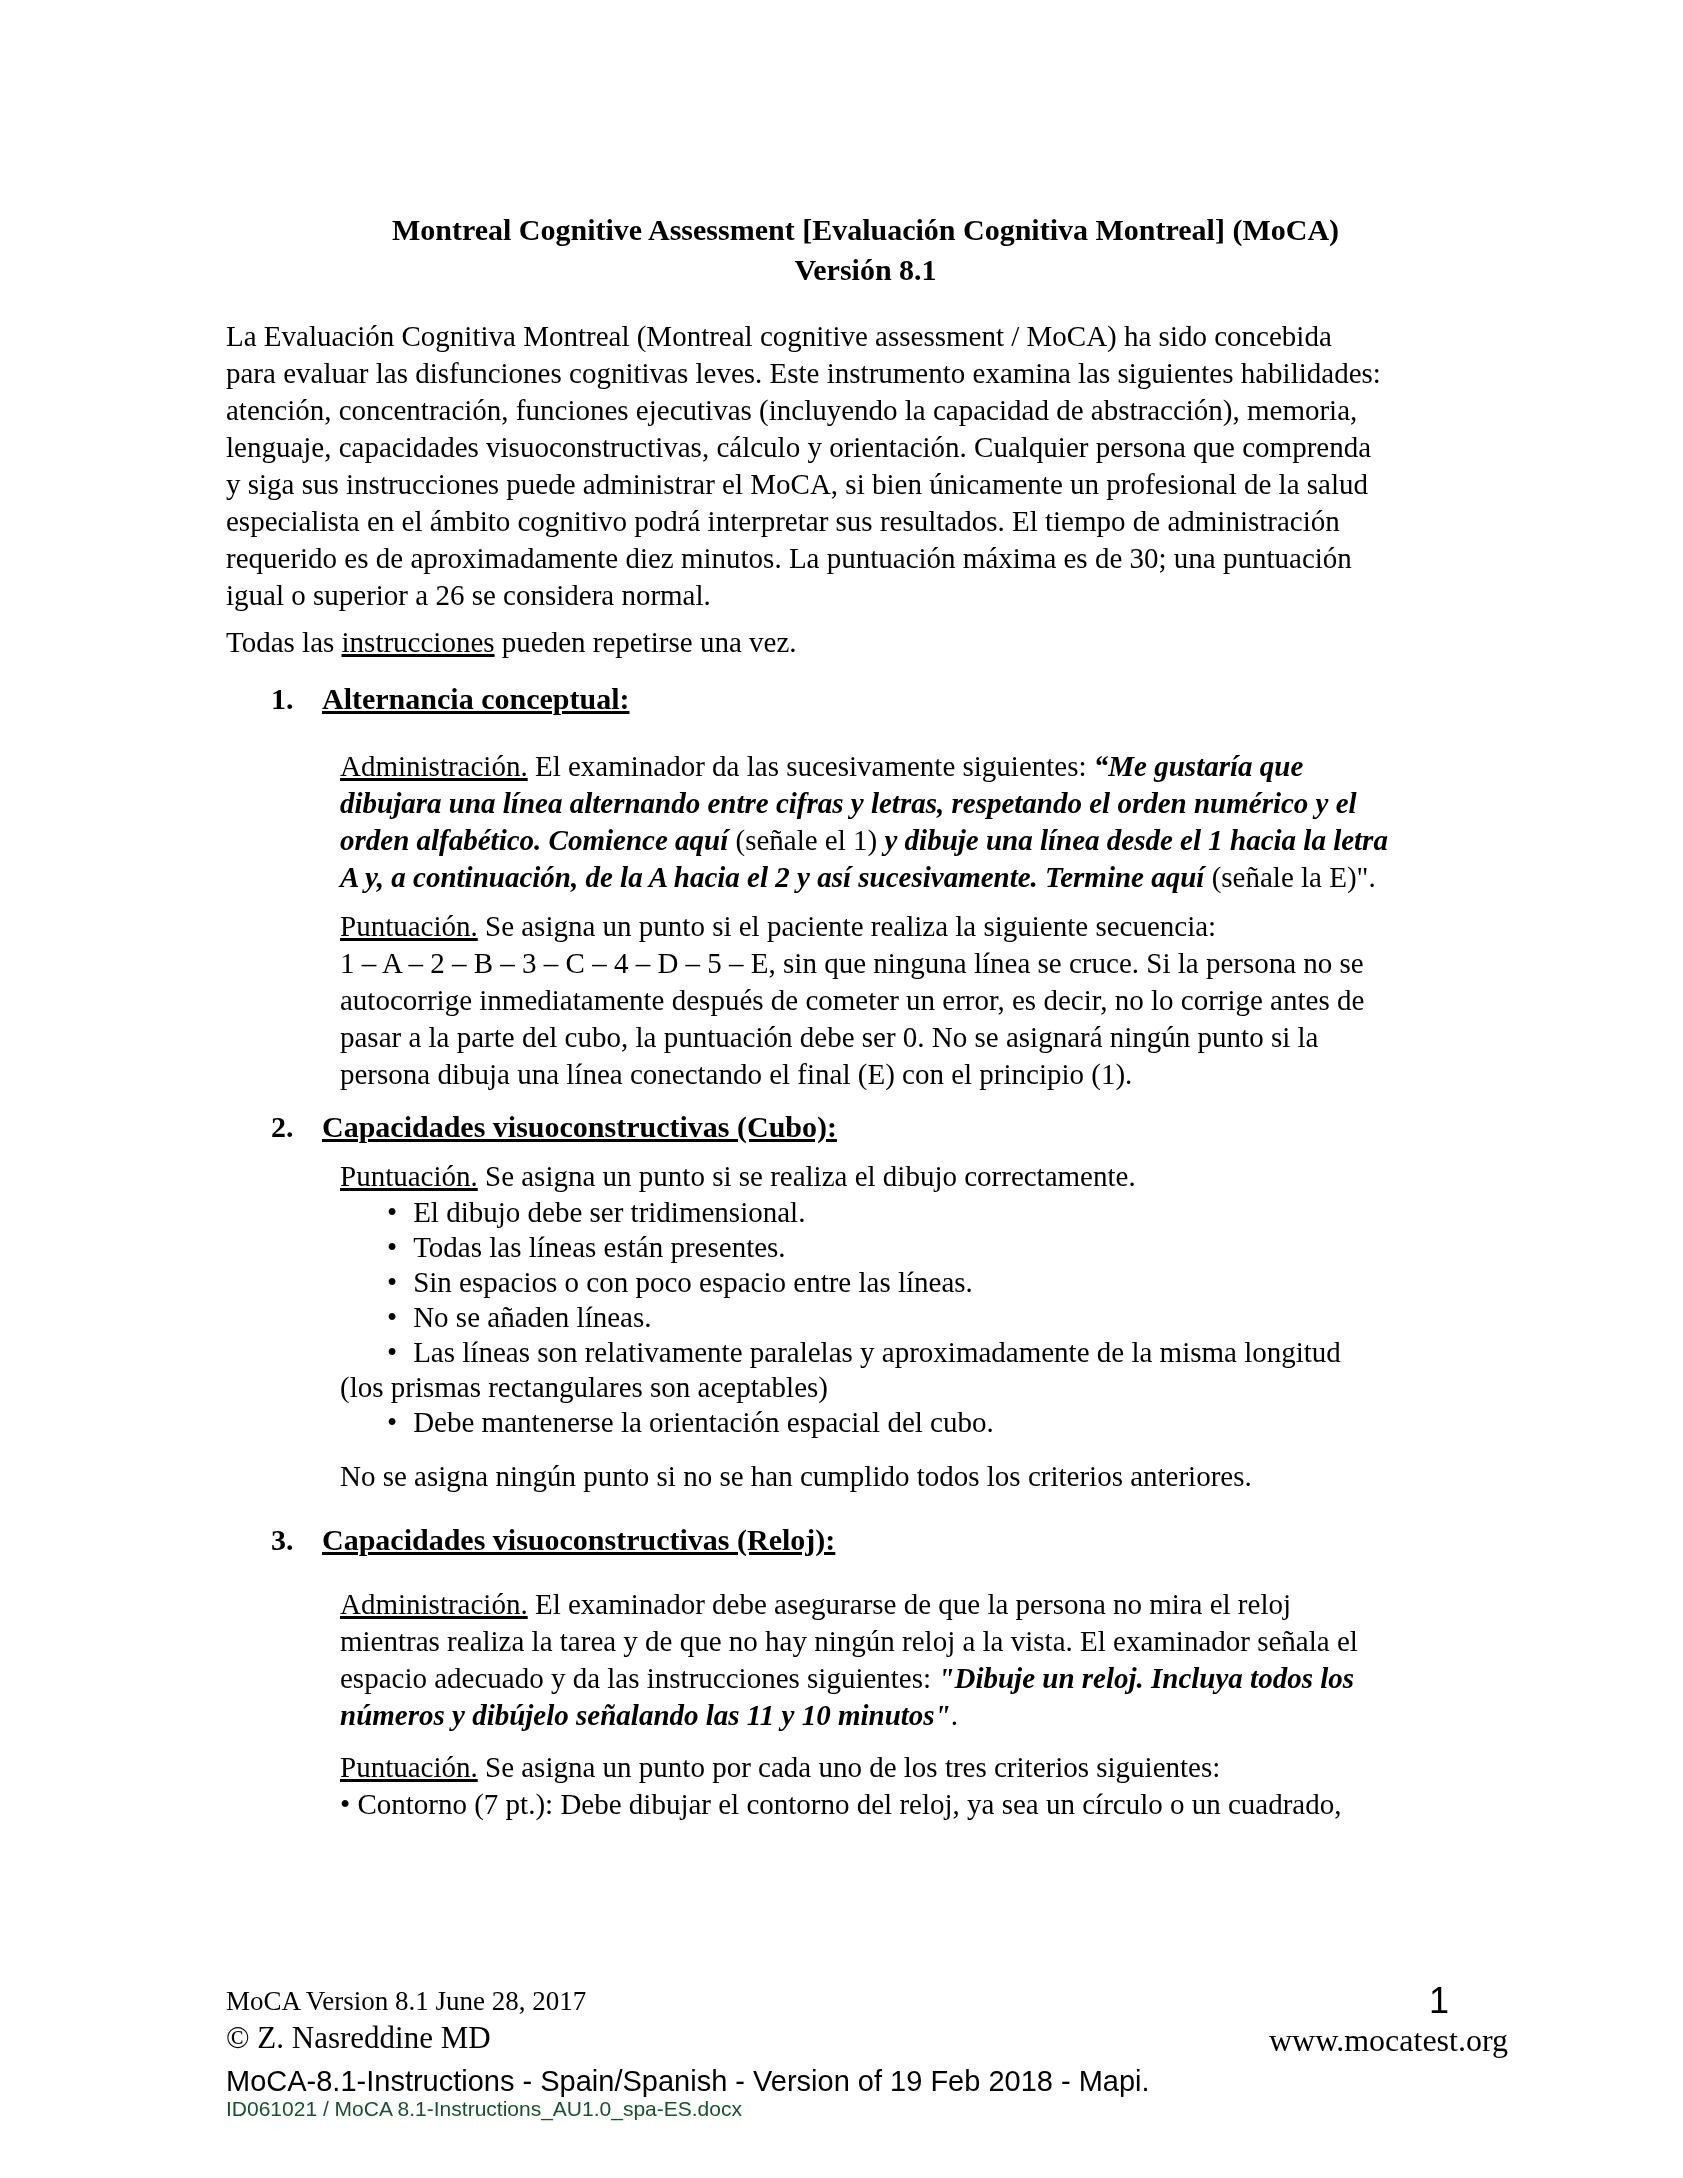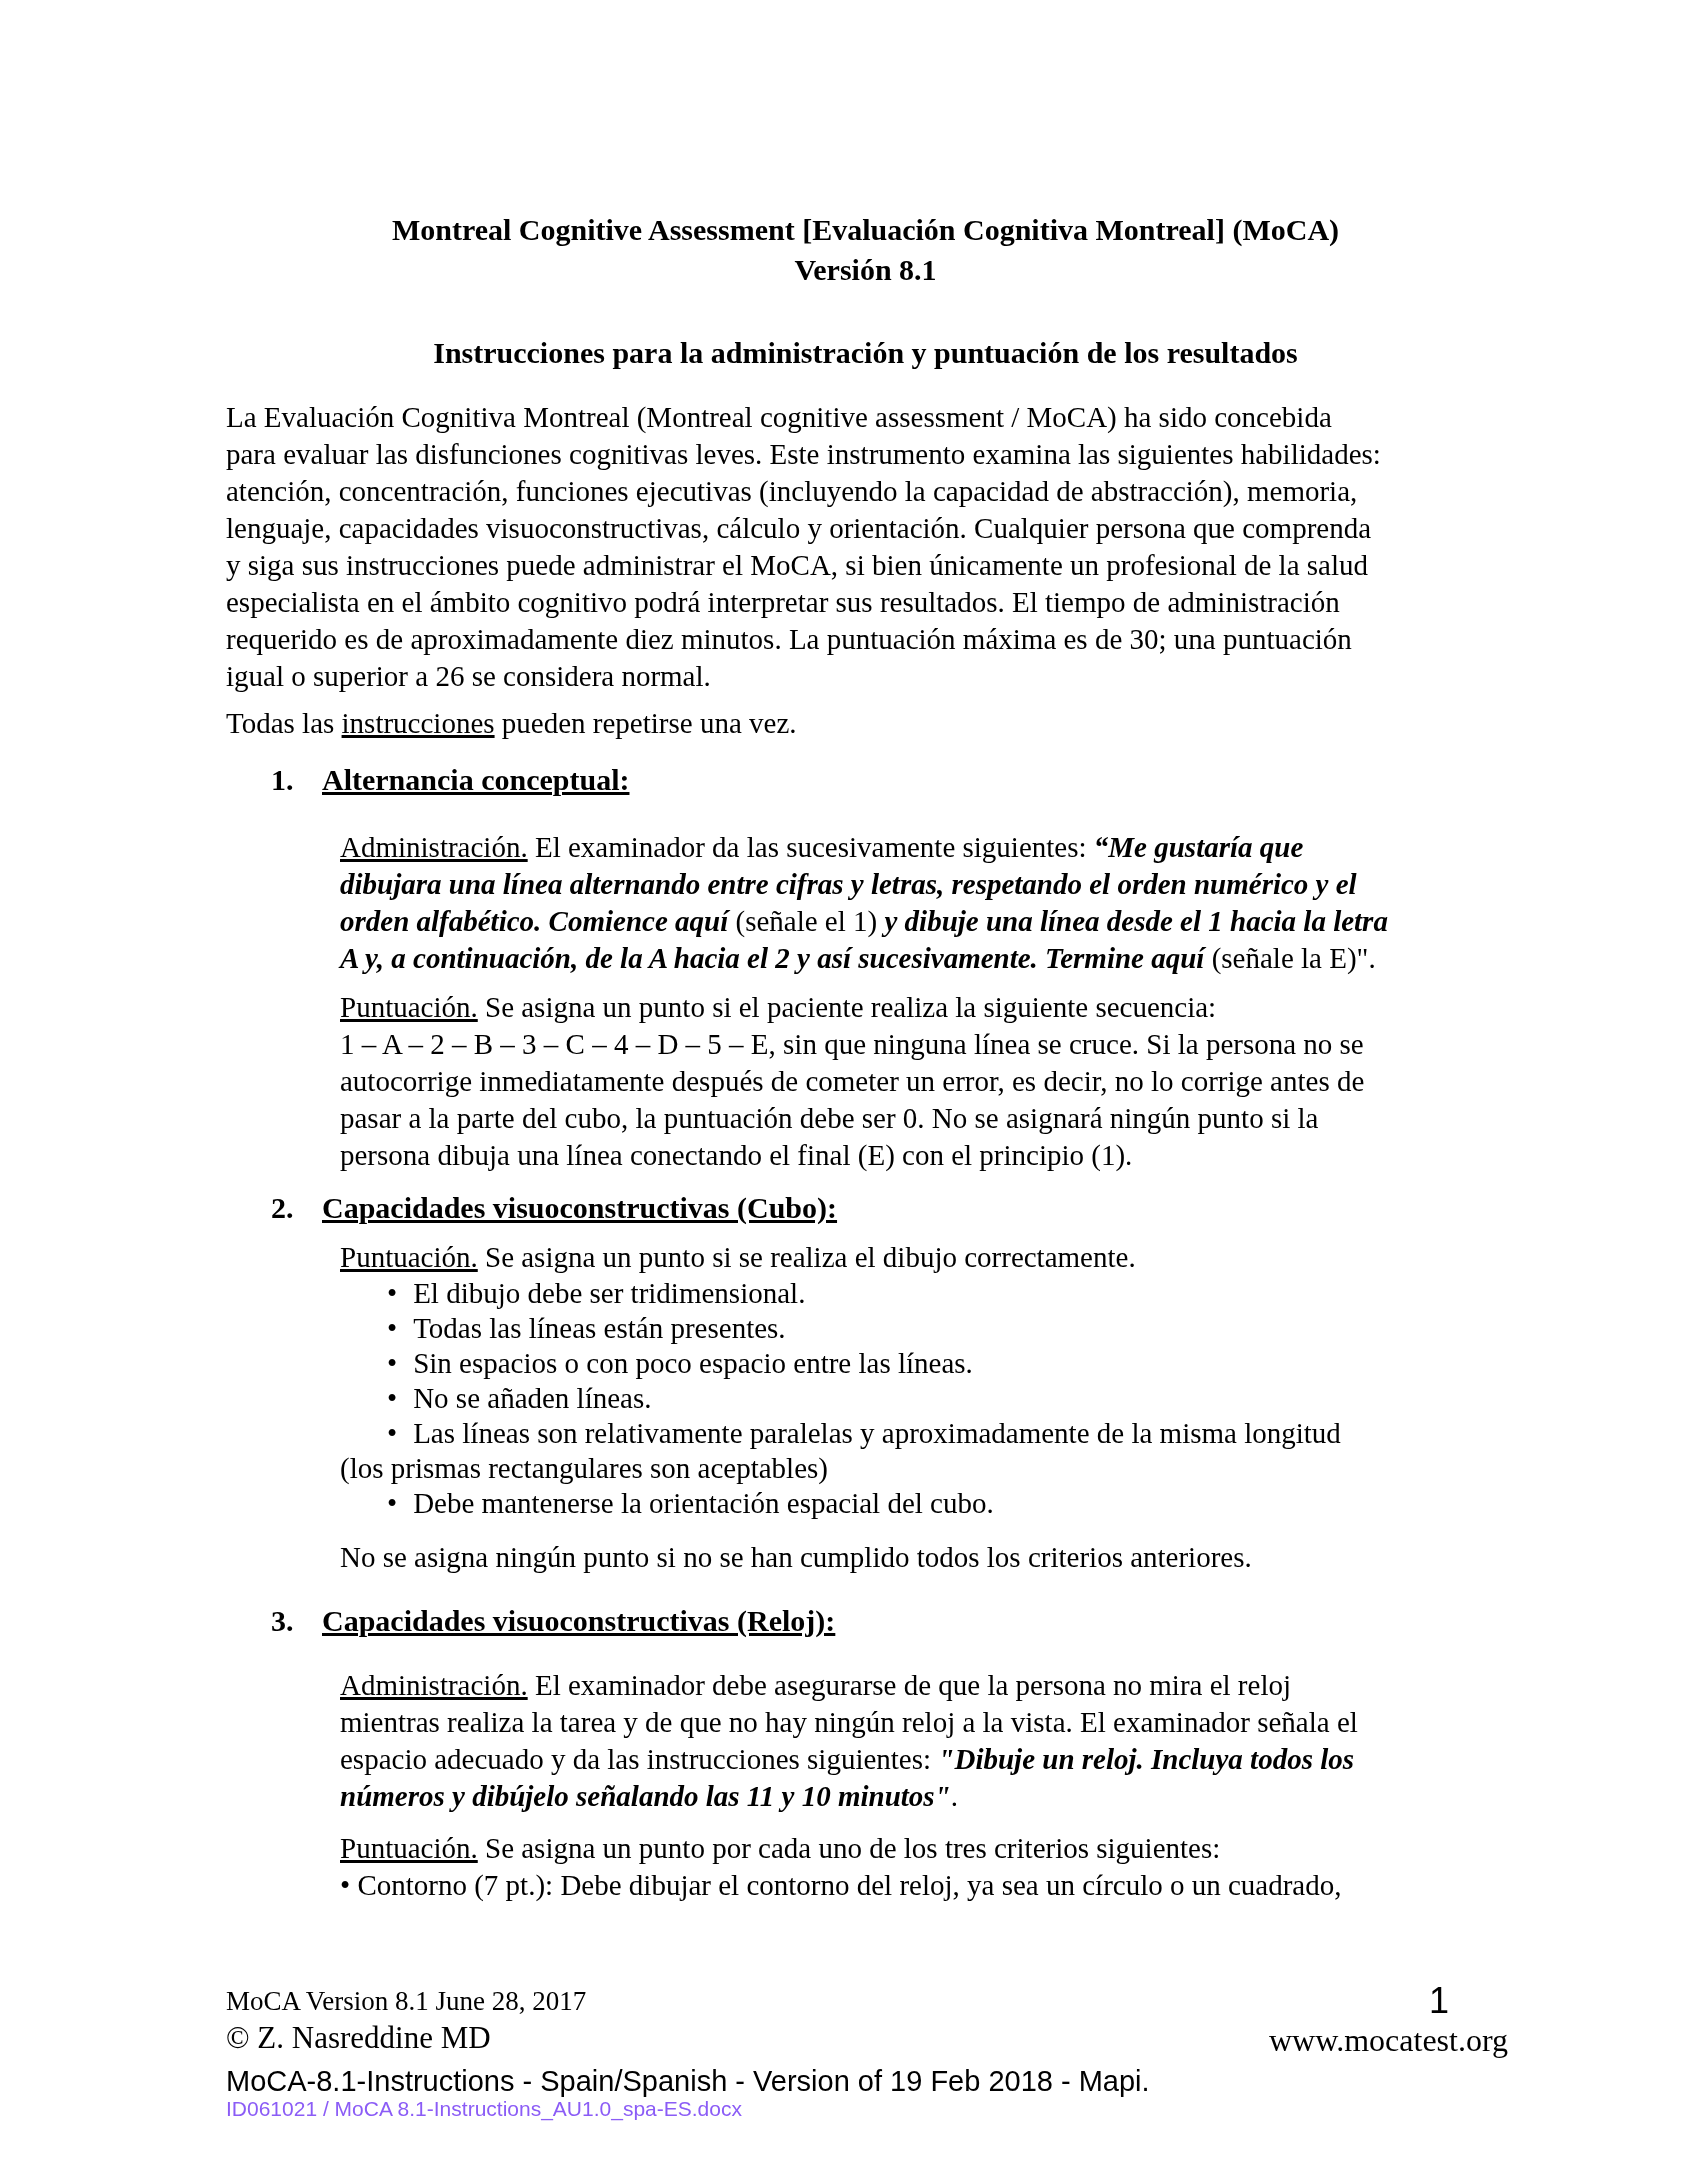--- a/index.html
+++ b/index.html
@@ -37,34 +37,33 @@
   .bullet{text-indent:47px;white-space:pre-wrap;}
   .bgap{display:inline-block;width:16px;}
 
   .footer{position:absolute;left:0;top:0;width:1683px;height:2178px;pointer-events:none;}
   .footer > div{position:absolute;white-space:nowrap;}
   [data-name="footer-version-line"]{left:226px;top:1986px;font-size:27px;font-family:"Liberation Serif",serif;}
   [data-name="footer-page-number"]{right:234px;top:1980px;font-size:36px;font-family:"Liberation Sans",sans-serif;}
   [data-name="footer-copyright"]{left:226px;top:2020px;font-size:31px;font-family:"Liberation Serif",serif;}
   [data-name="footer-website"]{right:175px;top:2022px;font-size:32px;font-family:"Liberation Serif",serif;}
   [data-name="footer-doc-title"]{left:226px;top:2065px;font-size:29px;font-family:"Liberation Sans",sans-serif;}
-  [data-name="footer-doc-id"]{left:226px;top:2097px;font-size:21px;color:#8b5cf6;font-family:"Liberation Sans",sans-serif;}
+  [data-name="footer-doc-id"]{left:226px;top:2097px;font-size:21px;color:#14532d;font-family:"Liberation Sans",sans-serif;}
 </style>
 </head>
 <body>
 
 <div class="page" data-name="document-page">
   <div class="content" data-name="document-content">
 
     <div class="titleblock" data-name="doc-title">
       <div data-name="doc-title-line1">Montreal Cognitive Assessment [Evaluación Cognitiva Montreal] (MoCA)</div>
       <div data-name="doc-title-line2">Versión 8.1</div>
     </div>
 
-    <div class="subtitle" data-name="doc-subtitle">Instrucciones para la administración y puntuación de los resultados</div>
 
     <div class="para" data-name="intro-paragraph">La Evaluación Cognitiva Montreal (Montreal cognitive assessment / MoCA) ha sido concebida
 para evaluar las disfunciones cognitivas leves. Este instrumento examina las siguientes habilidades:
 atención, concentración, funciones ejecutivas (incluyendo la capacidad de abstracción), memoria,
 lenguaje, capacidades visuoconstructivas, cálculo y orientación. Cualquier persona que comprenda
 y siga sus instrucciones puede administrar el MoCA, si bien únicamente un profesional de la salud
 especialista en el ámbito cognitivo podrá interpretar sus resultados. El tiempo de administración
 requerido es de aproximadamente diez minutos. La puntuación máxima es de 30; una puntuación
 igual o superior a 26 se considera normal.</div>
 

